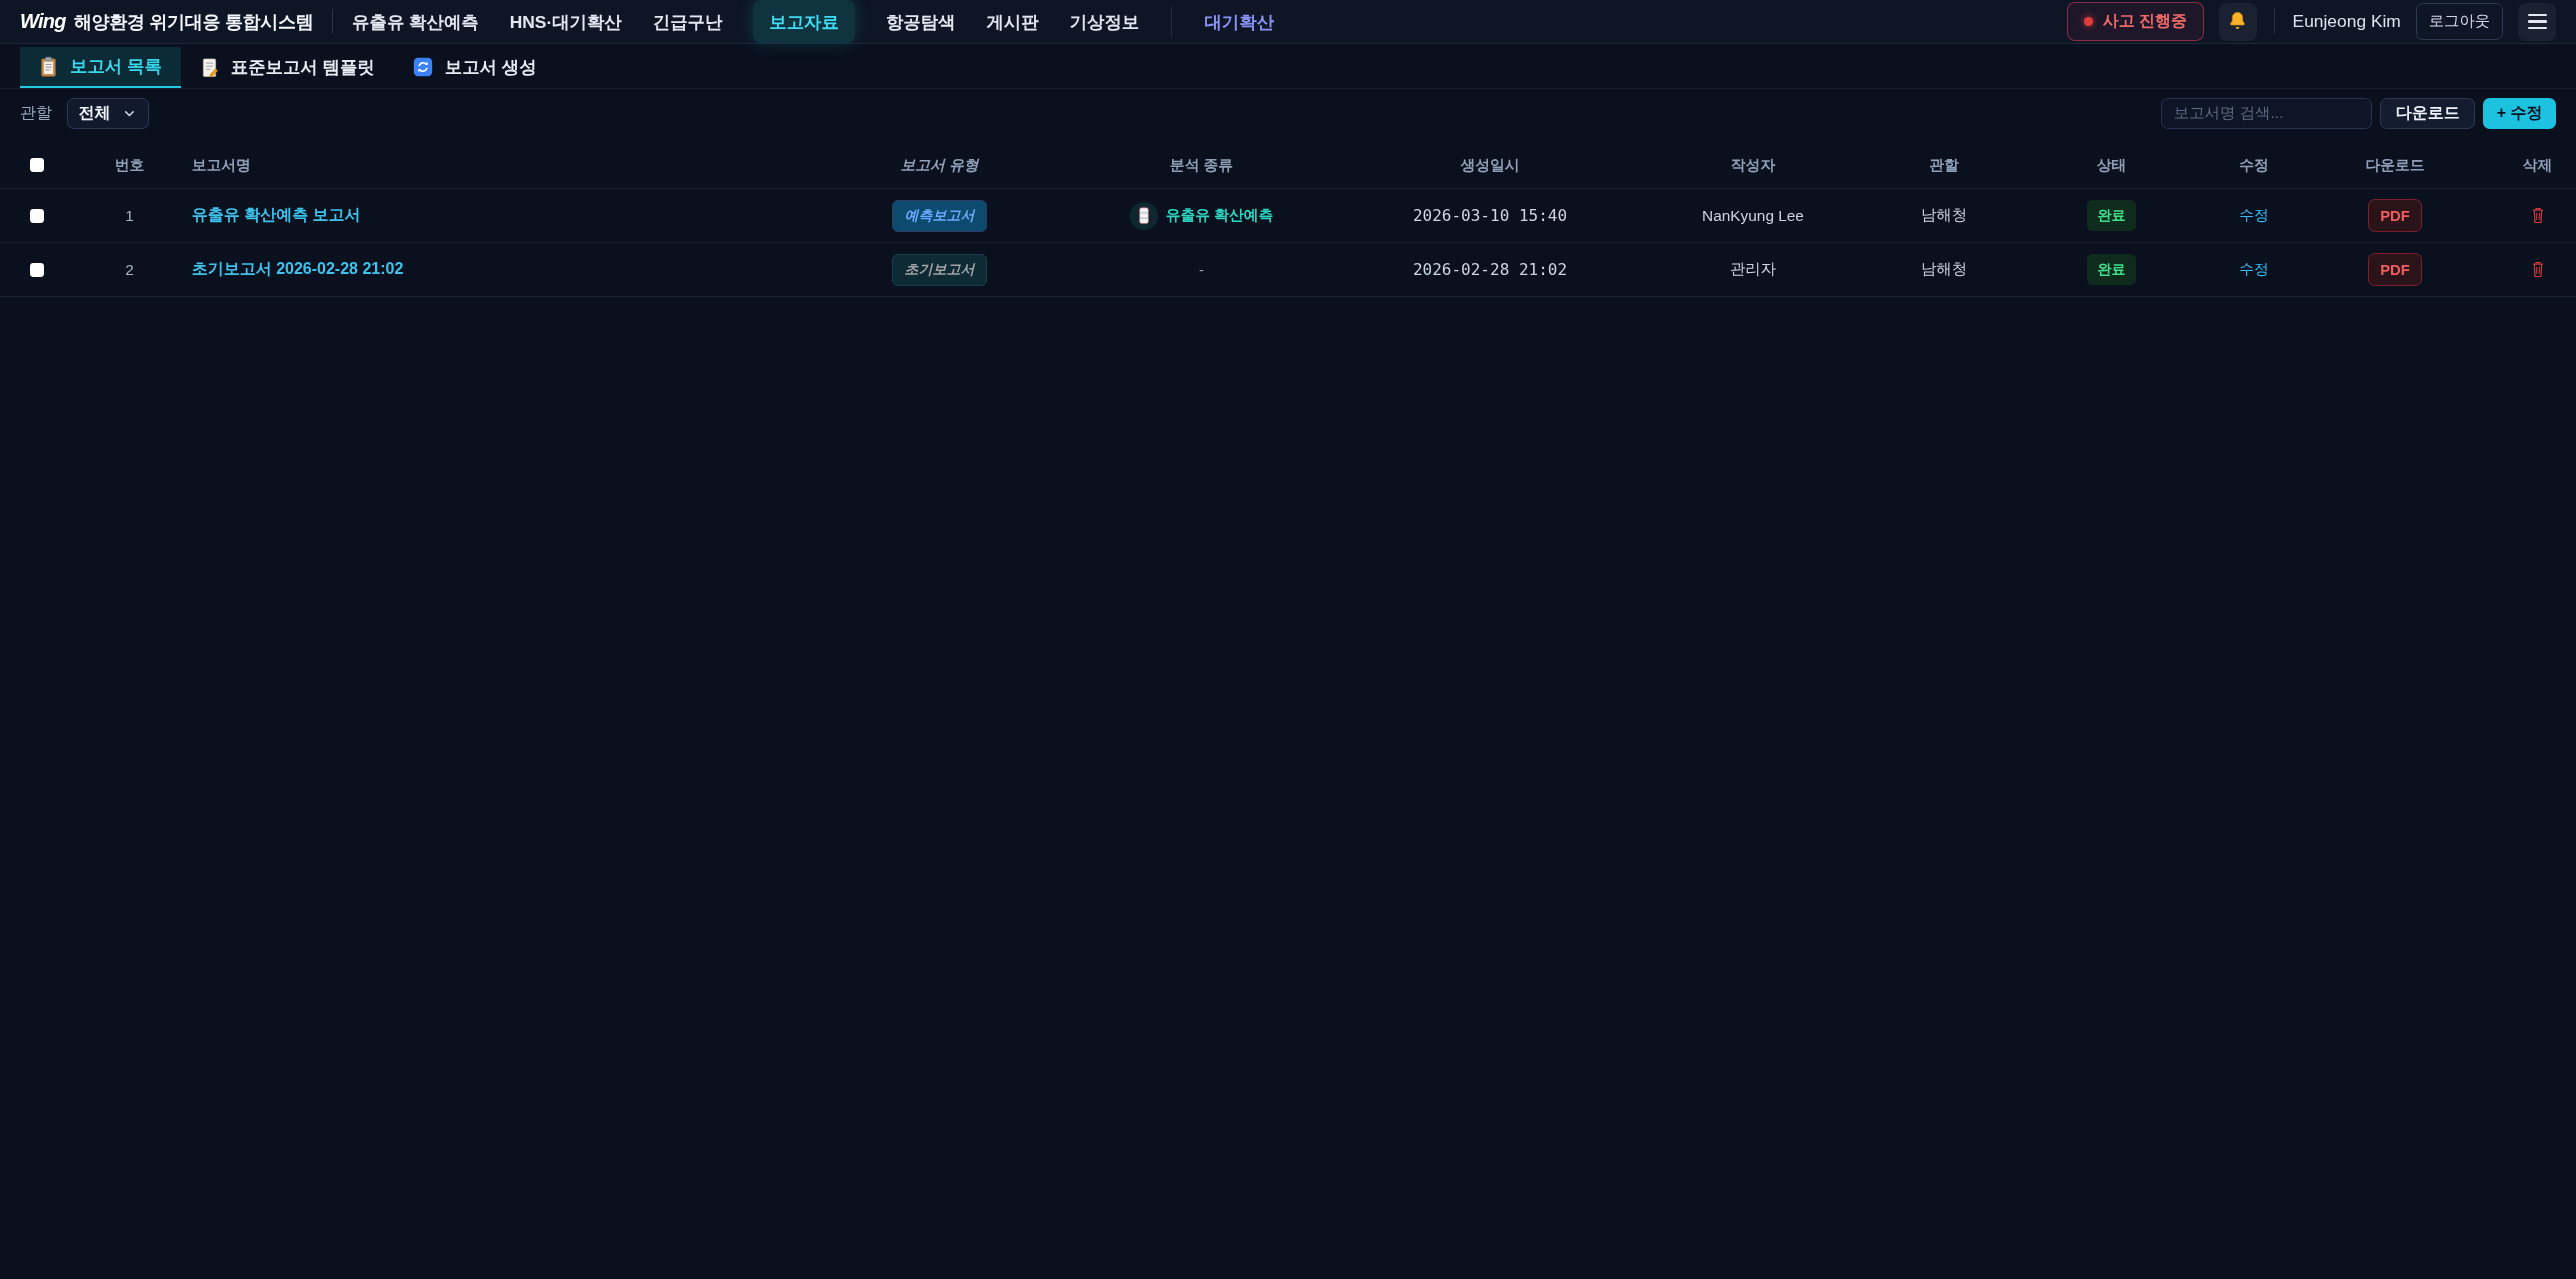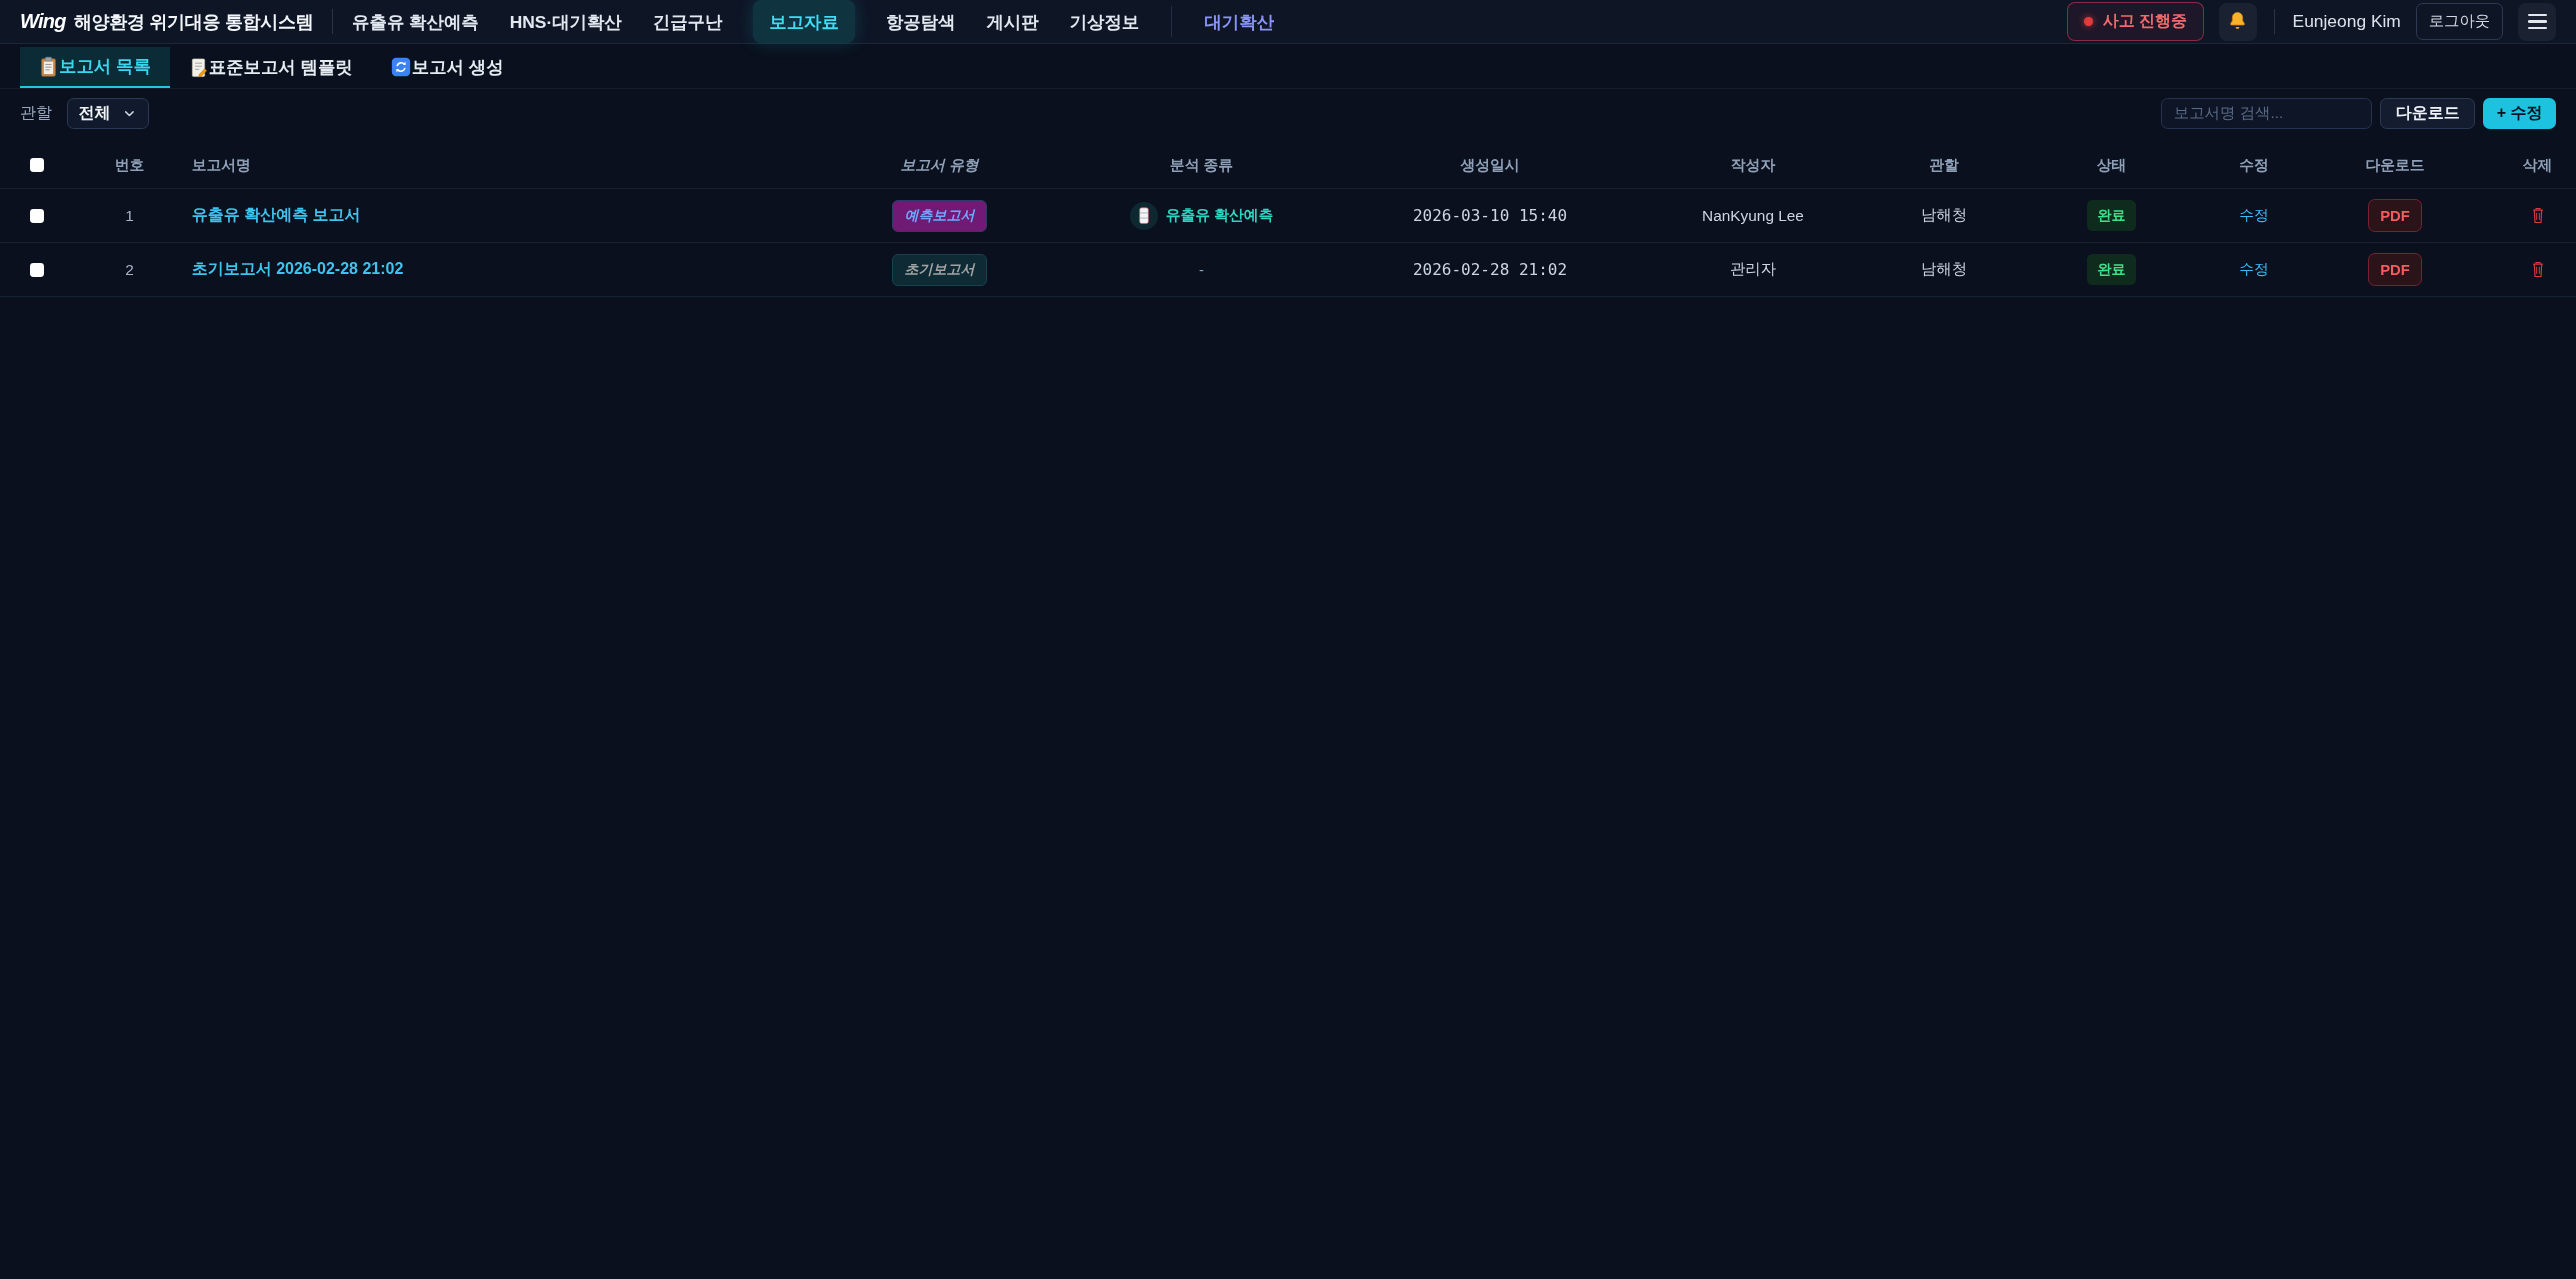--- a/index.html
+++ b/index.html
@@ -58,21 +58,21 @@
   }
   .hamburger { display: flex; flex-direction: column; gap: 4px; }
   .hamburger span { display: block; width: 19px; height: 2.3px; background: #e2e8f0; border-radius: 1.3px; }
 
   
   .tabbar {
     height: 45px; display: flex; align-items: stretch; padding: 0 20px;
     border-bottom: 0.7px solid #141d2e; background: #0a101d;
   }
   .tab {
-    display: flex; align-items: center; gap: 1px;
+    display: flex; align-items: center; gap: 12px;
     padding: 0 19px; font-size: 17.4px; font-weight: 700; color: #e6ebf2;
     cursor: pointer; position: relative; margin-top: 2.7px;
   }
   .tab.active {
     color: #39d7ec; background: #0b2b36;
     border-bottom: 2.7px solid #1fc9e0;
   }
 
   
   .filter-row {
@@ -128,21 +128,21 @@
   .c-del     { width: 77px;  justify-content: center; }
   .head .c-no, .head .c-date, .head .c-author, .head .c-region { font-size: 14.8px; font-weight: 600; color: #8fa0b8; font-family: "Liberation Sans", sans-serif; }
 
   .checkbox {
     width: 14px; height: 14px; background: #ffffff; border-radius: 3.4px; cursor: pointer;
   }
   .report-link { font-size: 16px; font-weight: 600; color: #3ec3ee; cursor: pointer; text-decoration: none; }
   .type-badge {
     font-size: 14px; font-weight: 600; padding: 6px 11.4px; border-radius: 6px; white-space: nowrap;
   }
-  .type-badge.blue { color: #6ea8fe; background: #701a75; border: 0.7px solid #2b3c66; }
+  .type-badge.blue { color: #6ea8fe; background: #0c4a6e; border: 0.7px solid #2b3c66; }
   .type-badge.cyan { color: #a3a3a3; background: #0d2a35; border: 0.7px solid #164250; }
   .analysis-wrap { display: flex; align-items: center; gap: 8px; }
   .analysis-text { font-size: 14.8px; font-weight: 700; color: #2dd4bf; }
   .analysis-empty { font-size: 14.8px; color: #8fa0b8; }
   .drum-glow {
     width: 28px; height: 28px; border-radius: 50%;
     background: rgba(45,212,191,0.12);
     display: flex; align-items: center; justify-content: center;
   }
   .status-badge {

